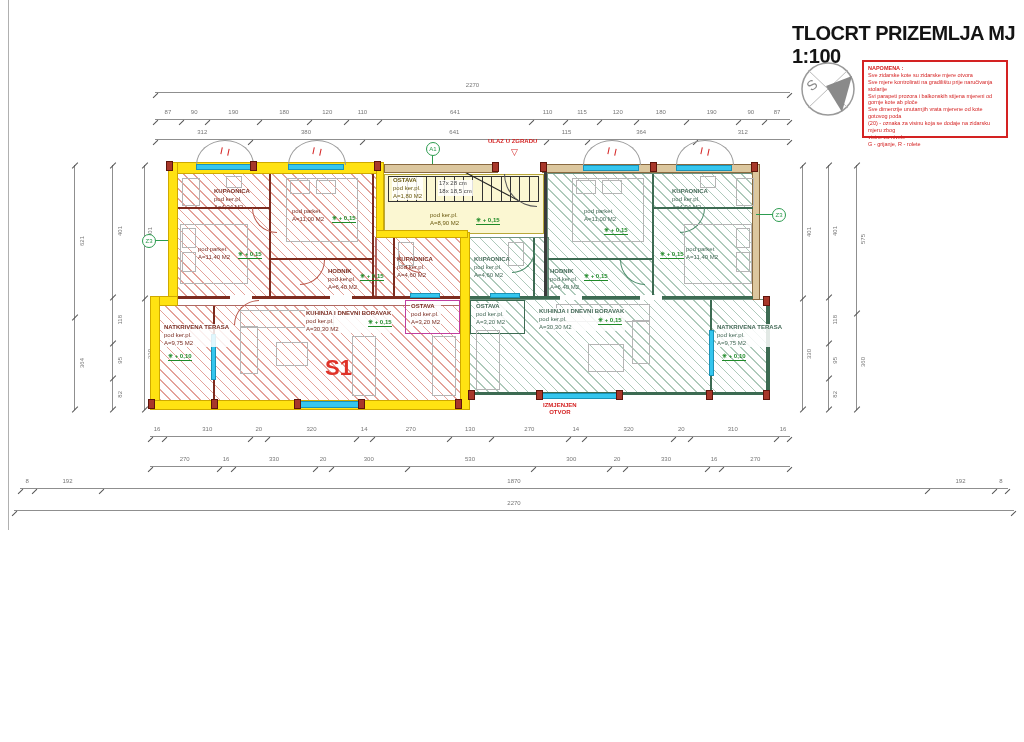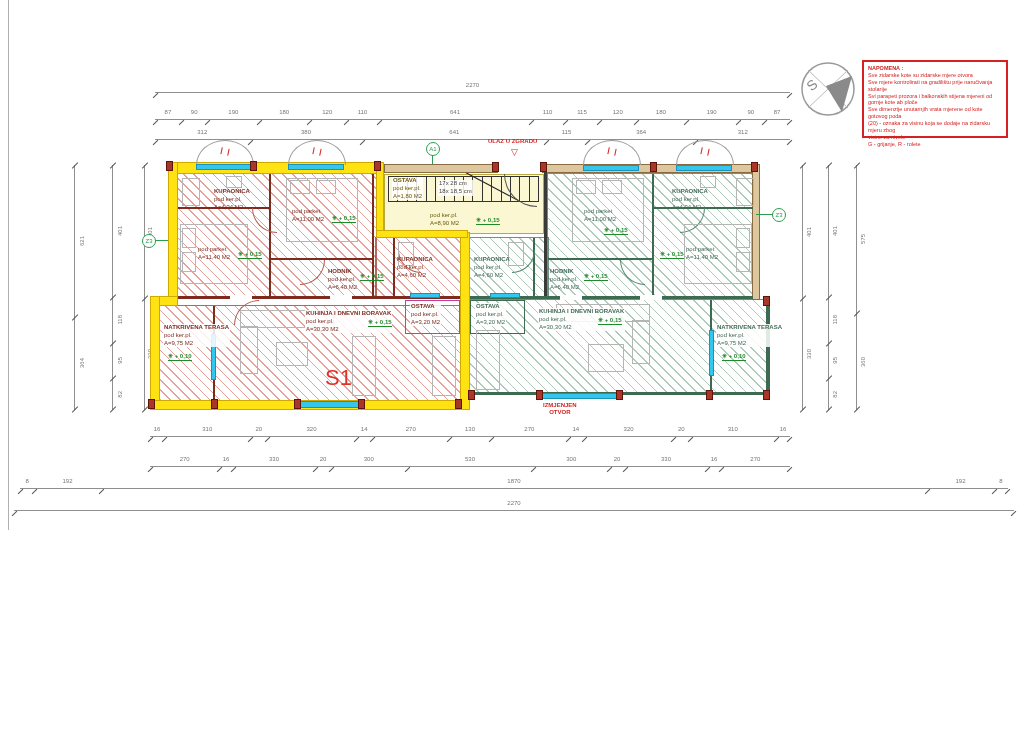--- a/index.html
+++ b/index.html
@@ -35,21 +35,21 @@
   .arc-br{position:absolute;border-right:1px solid #b85548;border-bottom:1px solid #b85548;border-radius:0 0 100% 0;}
   .arc-tl{position:absolute;border-left:1px solid #b85548;border-top:1px solid #b85548;border-radius:100% 0 0 0;}
   .g .arc-bl,.g .arc-br,.g .arc-tl{border-color:#4a8a68;}
   .furn{position:absolute;border:1px solid #b5b5b5;}
   
   .rlabel{position:absolute;font-size:6px;line-height:1.3;color:#7a2d22;white-space:nowrap;}
   .rlabel.rt{color:#456a58;}
   .rlabel .nm{font-weight:bold;}
   .chip{background:rgba(255,255,255,.85);padding:0 1px;}
   .elev{position:absolute;font-size:6px;font-weight:bold;color:#1f8a28;white-space:nowrap;border-bottom:1px solid #1f8a28;padding-bottom:1px;}
-  .unit{position:absolute;font-size:22px;font-weight:normal;color:#e03228;margin-top:10px;}
+  .unit{position:absolute;font-size:22px;font-weight:bold;color:#e03228;}
   .redtxt{position:absolute;font-size:6px;font-weight:bold;color:#d42222;text-align:center;line-height:1.2;white-space:nowrap;}
   .tri{position:absolute;font-size:9px;color:#d42222;}
   .tag{position:absolute;width:12px;height:12px;border:1px solid #2c9c4f;border-radius:50%;background:#fff;
        color:#2c9c4f;font-size:6px;display:flex;align-items:center;justify-content:center;}
   .tagline{position:absolute;background:#2c9c4f;}
   
   .dimrow{position:absolute;display:flex;align-items:flex-end;border-bottom:1px solid #8f8f8f;}
   .dimrow .c{position:relative;text-align:center;padding-bottom:1px;}
   .dimrow .c b{font-weight:normal;font-size:6px;color:#777;}
   .dimrow .c::before{content:"";position:absolute;left:-3px;bottom:-4px;width:7px;height:1px;background:#555;transform:rotate(-45deg);}
@@ -61,20 +61,21 @@
   .dimcol::after{content:"";position:absolute;bottom:0;left:-4px;width:8px;height:1px;background:#555;transform:rotate(-45deg);}
   .edge{position:absolute;background:#b0b0b0;}
 </style>
 </head>
 <body>
 
 <div class="canvas">
 
   <div class="edge" style="left:8px;top:0;width:1px;height:530px;"></div>
 
+  <div class="title">TLOCRT PRIZEMLJA MJ 1:100</div>
 
   <svg class="abs" style="left:798px;top:56px;" width="62" height="66" viewBox="0 0 62 66">
     <circle cx="30" cy="33" r="26" fill="none" stroke="#9a9a9a" stroke-width="1.5"></circle>
     <line x1="10" y1="14" x2="50" y2="52" stroke="#bbb" stroke-width="1"></line>
     <line x1="50" y1="14" x2="10" y2="52" stroke="#bbb" stroke-width="1"></line>
     <polygon points="28,30 54,20 44,56" fill="#8a8a8a"></polygon>
     <text x="10" y="34" font-size="14" fill="#8a8a8a" font-family="Liberation Sans,sans-serif" transform="rotate(-40 14 30)">S</text>
   </svg>
 
   <div class="notebox">

